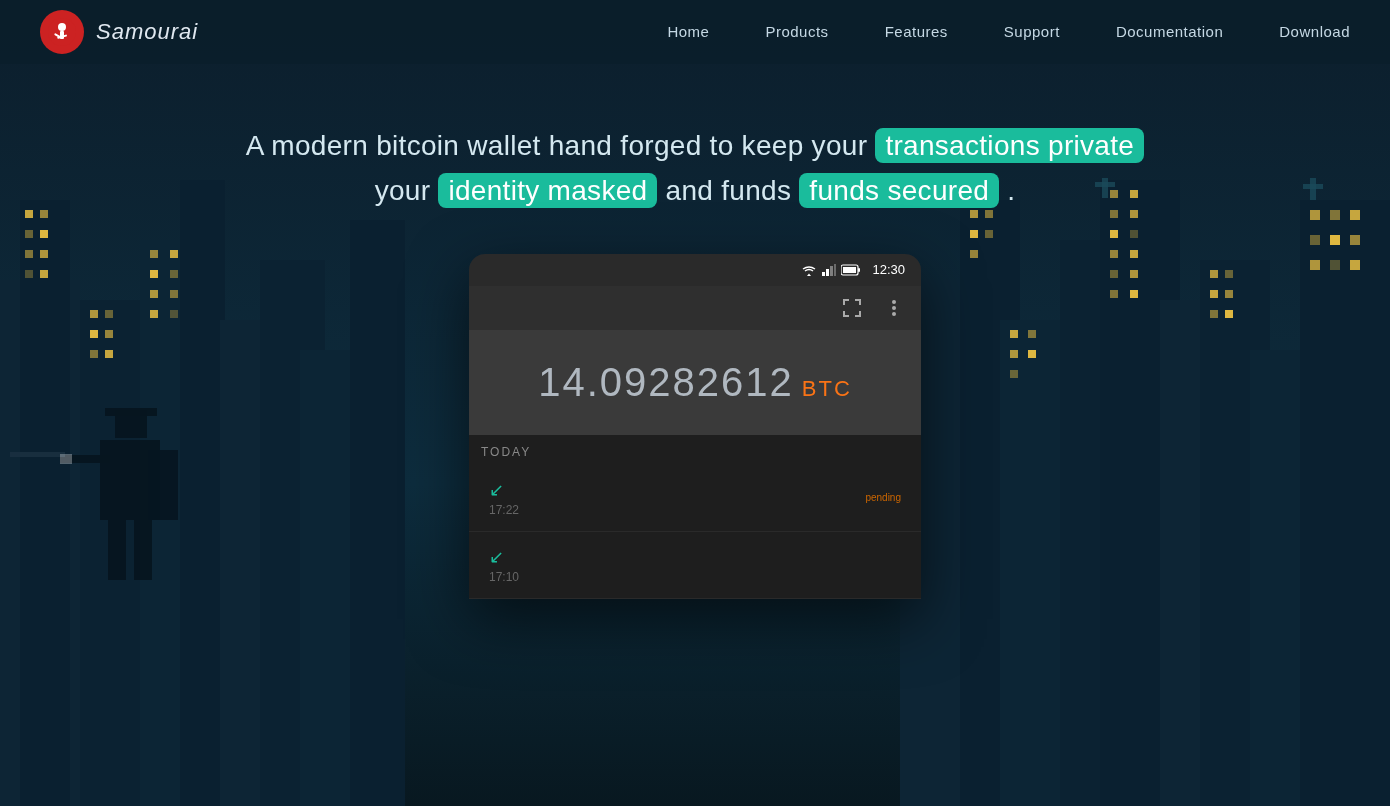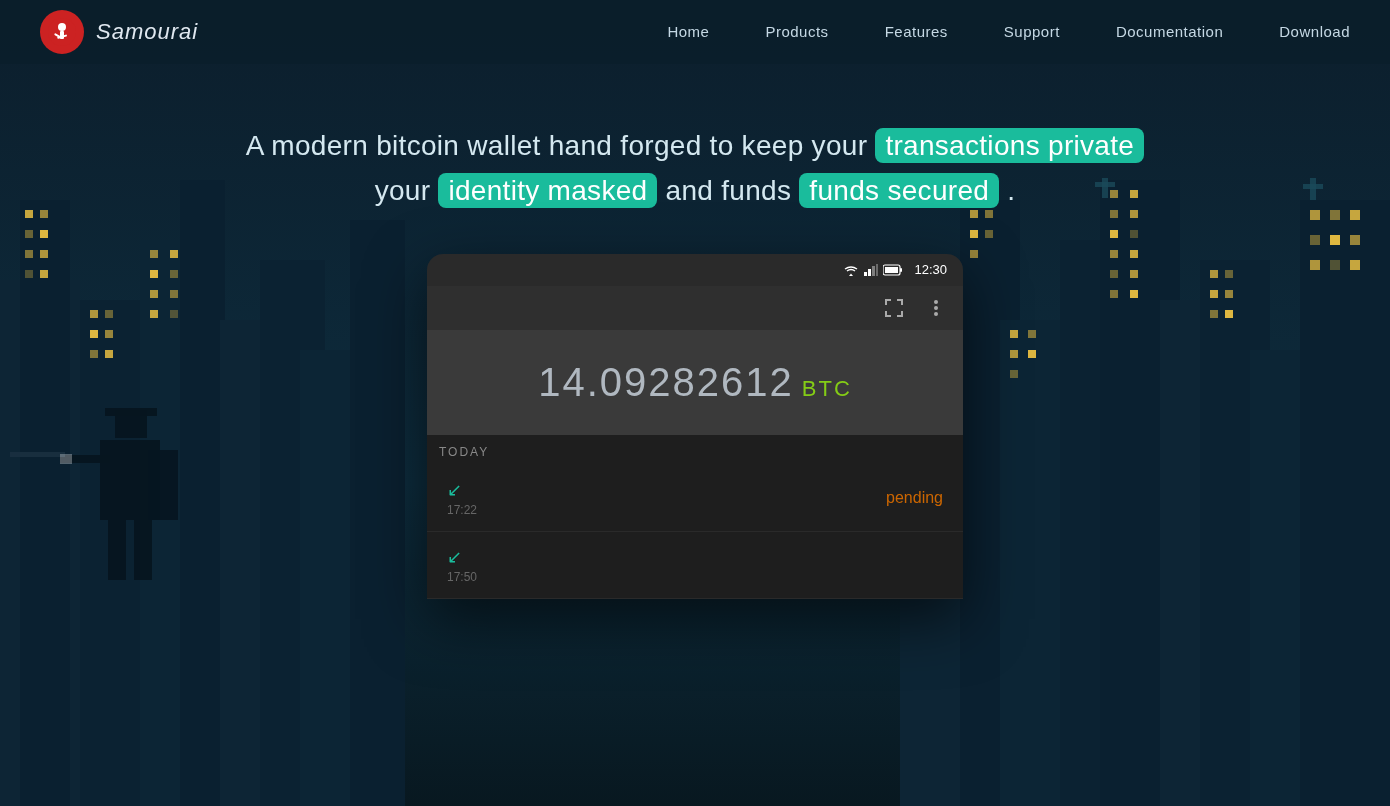--- a/index.html
+++ b/index.html
@@ -104,21 +104,21 @@
     
     .phone-container {
       position: relative;
       z-index: 5;
       display: flex;
       justify-content: center;
       margin-top: 40px;
     }
 
     .phone {
-      width: 536px;
+      width: 452px;
       border-radius: 16px 16px 0 0;
       overflow: hidden;
       box-shadow: 0 20px 60px rgba(0,0,0,0.6);
     }
 
     
     .phone-statusbar {
       background: #2a2a2a;
       height: 32px;
       display: flex;
@@ -161,21 +161,21 @@
 
     .balance-amount {
       color: #b0b8c0;
       font-size: 40px;
       font-weight: 300;
       letter-spacing: 2px;
     }
 
     .balance-amount span.btc-unit {
       font-size: 22px;
-      color: #84cc16;
+      color: #f97316;
       margin-left: 8px;
     }
 
     
     .phone-transactions {
       background: #1e1e1e;
       padding: 0;
     }
 
     .tx-section-label {
@@ -215,21 +215,21 @@
 
     .tx-amount {
       color: #1abc9c;
       font-size: 16px;
       font-family: 'Courier New', monospace;
       flex: 1;
     }
 
     .tx-status {
       color: #cc6600;
-      font-size: 16px;
+      font-size: 10px;
       margin-left: auto;
     }
 
     
     .pixel-city {
       position: absolute;
       top: 60px;
       left: 0;
       right: 0;
       bottom: 0;
@@ -471,19 +471,19 @@
         <div class="tx-left">
           <div class="tx-arrow">↙</div>
           <div class="tx-time">17:22</div>
         </div>
         <div class="tx-status">pending</div>
       </div>
 
       <div class="tx-row">
         <div class="tx-left">
           <div class="tx-arrow">↙</div>
-          <div class="tx-time">17:50</div>
+          <div class="tx-time">17:10</div>
         </div>
         <div class="tx-status"></div>
       </div>
     </div>
   </div>
 </div>
 
 </body></html>

